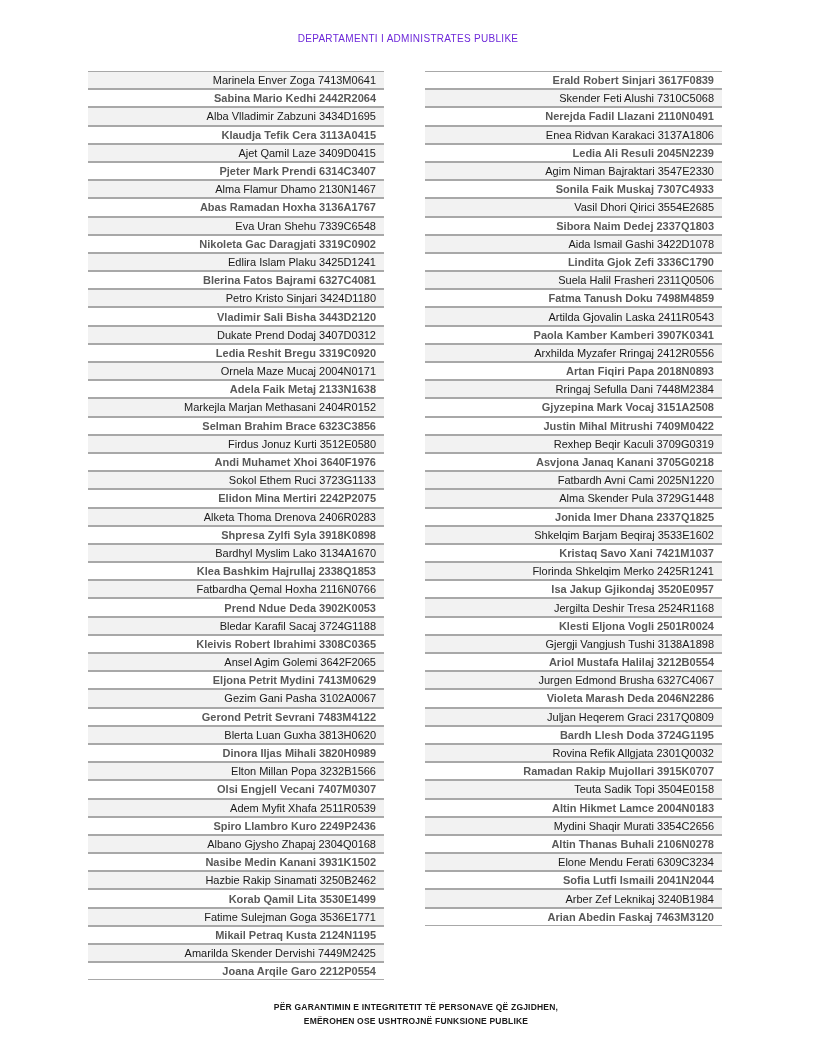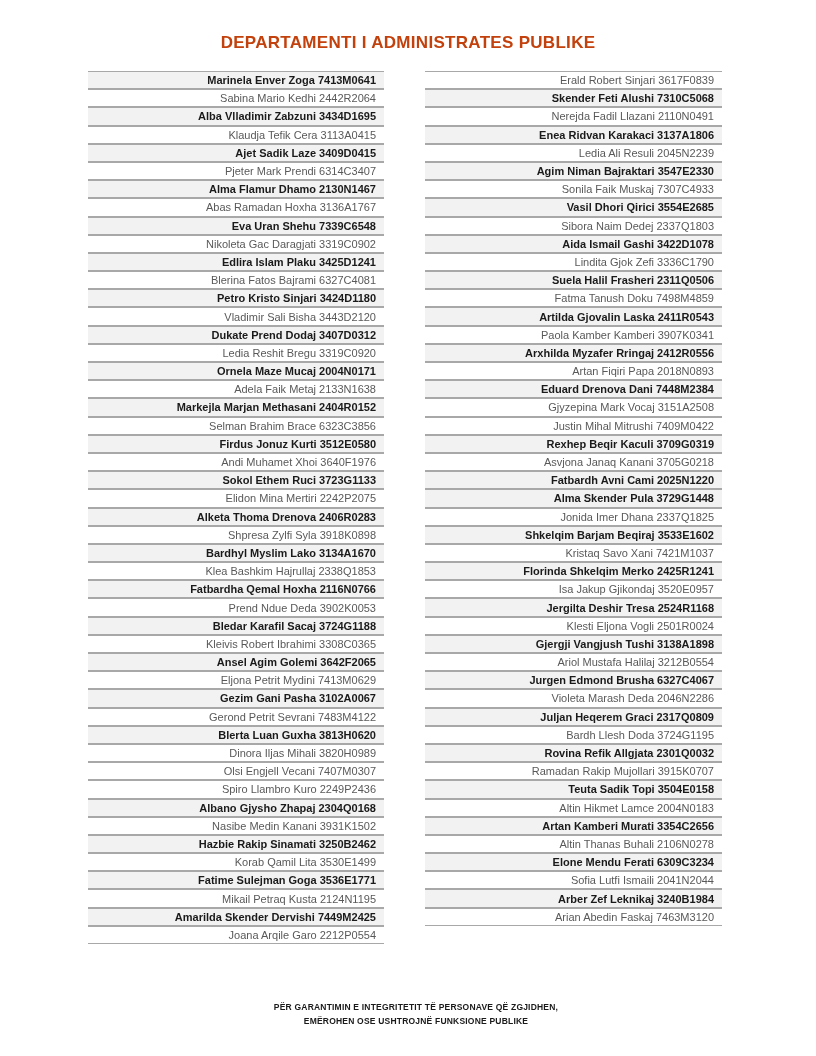--- a/index.html
+++ b/index.html
@@ -10,24 +10,24 @@
     background: #ffffff;
     font-family: "Liberation Sans", sans-serif;
     overflow: hidden;
   }
   .title {
     position: absolute;
     top: 33px;
     left: 0;
     width: 100%;
     text-align: center;
-    font-size: 17px;
+    font-size: 10px;
     letter-spacing: 0.3px;
-    color: #c2410c;
-    font-weight: 700;
+    color: #6d28d9;
+    font-weight: 400;
   }
   .col {
     position: absolute;
     top: 71px;
   }
   .col-left  { left: 88px;  width: 296px; }
   .col-right { left: 425px; width: 297px; }
   .row {
     box-sizing: border-box;
     height: 18.2px;
@@ -35,26 +35,26 @@
     border-bottom: 1px solid var(--row-border, #a8a8a8);
     display: flex;
     align-items: center;
     justify-content: flex-end;
     padding-right: 8px;
     font-size: 11px;
     white-space: nowrap;
   }
   .row.shaded {
     background: var(--row-shaded-bg, #f2f2f2);
-    font-weight: 700;
+    font-weight: 400;
     color: var(--text-emphasized, #1a1a1a);
   }
   .row.plain {
     background: var(--row-plain-bg, #ffffff);
-    font-weight: 400;
+    font-weight: 700;
     color: var(--text-plain, #595959);
   }
   .footer {
     position: absolute;
     top: 1001px;
     left: 0;
     width: 100%;
     text-align: center;
     font-size: 8.5px;
     font-weight: 700;
@@ -69,21 +69,21 @@
 
 <div class="page">
 
   <div class="title">DEPARTAMENTI I ADMINISTRATES PUBLIKE</div>
 
   <div class="col col-left">
       <div class="row shaded">Marinela Enver Zoga 7413M0641</div>
       <div class="row plain">Sabina Mario Kedhi 2442R2064</div>
       <div class="row shaded">Alba Vlladimir Zabzuni 3434D1695</div>
       <div class="row plain">Klaudja Tefik Cera 3113A0415</div>
-      <div class="row shaded">Ajet Sadik Laze 3409D0415</div>
+      <div class="row shaded">Ajet Qamil Laze 3409D0415</div>
       <div class="row plain">Pjeter Mark Prendi 6314C3407</div>
       <div class="row shaded">Alma Flamur Dhamo 2130N1467</div>
       <div class="row plain">Abas Ramadan Hoxha 3136A1767</div>
       <div class="row shaded">Eva Uran Shehu 7339C6548</div>
       <div class="row plain">Nikoleta Gac Daragjati 3319C0902</div>
       <div class="row shaded">Edlira Islam Plaku 3425D1241</div>
       <div class="row plain">Blerina Fatos Bajrami 6327C4081</div>
       <div class="row shaded">Petro Kristo Sinjari 3424D1180</div>
       <div class="row plain">Vladimir Sali Bisha 3443D2120</div>
       <div class="row shaded">Dukate Prend Dodaj 3407D0312</div>
@@ -103,21 +103,23 @@
       <div class="row shaded">Fatbardha Qemal Hoxha 2116N0766</div>
       <div class="row plain">Prend Ndue Deda 3902K0053</div>
       <div class="row shaded">Bledar Karafil Sacaj 3724G1188</div>
       <div class="row plain">Kleivis Robert Ibrahimi 3308C0365</div>
       <div class="row shaded">Ansel Agim Golemi 3642F2065</div>
       <div class="row plain">Eljona Petrit Mydini 7413M0629</div>
       <div class="row shaded">Gezim Gani Pasha 3102A0067</div>
       <div class="row plain">Gerond Petrit Sevrani 7483M4122</div>
       <div class="row shaded">Blerta Luan Guxha 3813H0620</div>
       <div class="row plain">Dinora Iljas Mihali 3820H0989</div>
+      <div class="row shaded">Elton Millan Popa 3232B1566</div>
       <div class="row plain">Olsi Engjell Vecani 7407M0307</div>
+      <div class="row shaded">Adem Myfit Xhafa 2511R0539</div>
       <div class="row plain">Spiro Llambro Kuro 2249P2436</div>
       <div class="row shaded">Albano Gjysho Zhapaj 2304Q0168</div>
       <div class="row plain">Nasibe Medin Kanani 3931K1502</div>
       <div class="row shaded">Hazbie Rakip Sinamati 3250B2462</div>
       <div class="row plain">Korab Qamil Lita 3530E1499</div>
       <div class="row shaded">Fatime Sulejman Goga 3536E1771</div>
       <div class="row plain">Mikail Petraq Kusta 2124N1195</div>
       <div class="row shaded">Amarilda Skender Dervishi 7449M2425</div>
       <div class="row plain">Joana Arqile Garo 2212P0554</div>
     </div>
@@ -133,21 +135,21 @@
       <div class="row shaded">Vasil Dhori Qirici 3554E2685</div>
       <div class="row plain">Sibora Naim Dedej 2337Q1803</div>
       <div class="row shaded">Aida Ismail Gashi 3422D1078</div>
       <div class="row plain">Lindita Gjok Zefi 3336C1790</div>
       <div class="row shaded">Suela Halil Frasheri 2311Q0506</div>
       <div class="row plain">Fatma Tanush Doku 7498M4859</div>
       <div class="row shaded">Artilda Gjovalin Laska 2411R0543</div>
       <div class="row plain">Paola Kamber Kamberi 3907K0341</div>
       <div class="row shaded">Arxhilda Myzafer Rringaj 2412R0556</div>
       <div class="row plain">Artan Fiqiri Papa 2018N0893</div>
-      <div class="row shaded">Eduard Drenova Dani 7448M2384</div>
+      <div class="row shaded">Rringaj Sefulla Dani 7448M2384</div>
       <div class="row plain">Gjyzepina Mark Vocaj 3151A2508</div>
       <div class="row plain">Justin Mihal Mitrushi 7409M0422</div>
       <div class="row shaded">Rexhep Beqir Kaculi 3709G0319</div>
       <div class="row plain">Asvjona Janaq Kanani 3705G0218</div>
       <div class="row shaded">Fatbardh Avni Cami 2025N1220</div>
       <div class="row shaded">Alma Skender Pula 3729G1448</div>
       <div class="row plain">Jonida Imer Dhana 2337Q1825</div>
       <div class="row shaded">Shkelqim Barjam Beqiraj 3533E1602</div>
       <div class="row plain">Kristaq Savo Xani 7421M1037</div>
       <div class="row shaded">Florinda Shkelqim Merko 2425R1241</div>
@@ -157,21 +159,21 @@
       <div class="row shaded">Gjergji Vangjush Tushi 3138A1898</div>
       <div class="row plain">Ariol Mustafa Halilaj 3212B0554</div>
       <div class="row shaded">Jurgen Edmond Brusha 6327C4067</div>
       <div class="row plain">Violeta Marash Deda 2046N2286</div>
       <div class="row shaded">Juljan Heqerem Graci 2317Q0809</div>
       <div class="row plain">Bardh Llesh Doda 3724G1195</div>
       <div class="row shaded">Rovina Refik Allgjata 2301Q0032</div>
       <div class="row plain">Ramadan Rakip Mujollari 3915K0707</div>
       <div class="row shaded">Teuta Sadik Topi 3504E0158</div>
       <div class="row plain">Altin Hikmet Lamce 2004N0183</div>
-      <div class="row shaded">Artan Kamberi Murati 3354C2656</div>
+      <div class="row shaded">Mydini Shaqir Murati 3354C2656</div>
       <div class="row plain">Altin Thanas Buhali 2106N0278</div>
       <div class="row shaded">Elone Mendu Ferati 6309C3234</div>
       <div class="row plain">Sofia Lutfi Ismaili 2041N2044</div>
       <div class="row shaded">Arber Zef Leknikaj 3240B1984</div>
       <div class="row plain">Arian Abedin Faskaj 7463M3120</div>
     </div>
 
   <div class="footer">
     <div>PËR GARANTIMIN E INTEGRITETIT TË PERSONAVE QË ZGJIDHEN,</div>
     <div>EMËROHEN OSE USHTROJNË FUNKSIONE PUBLIKE</div>

